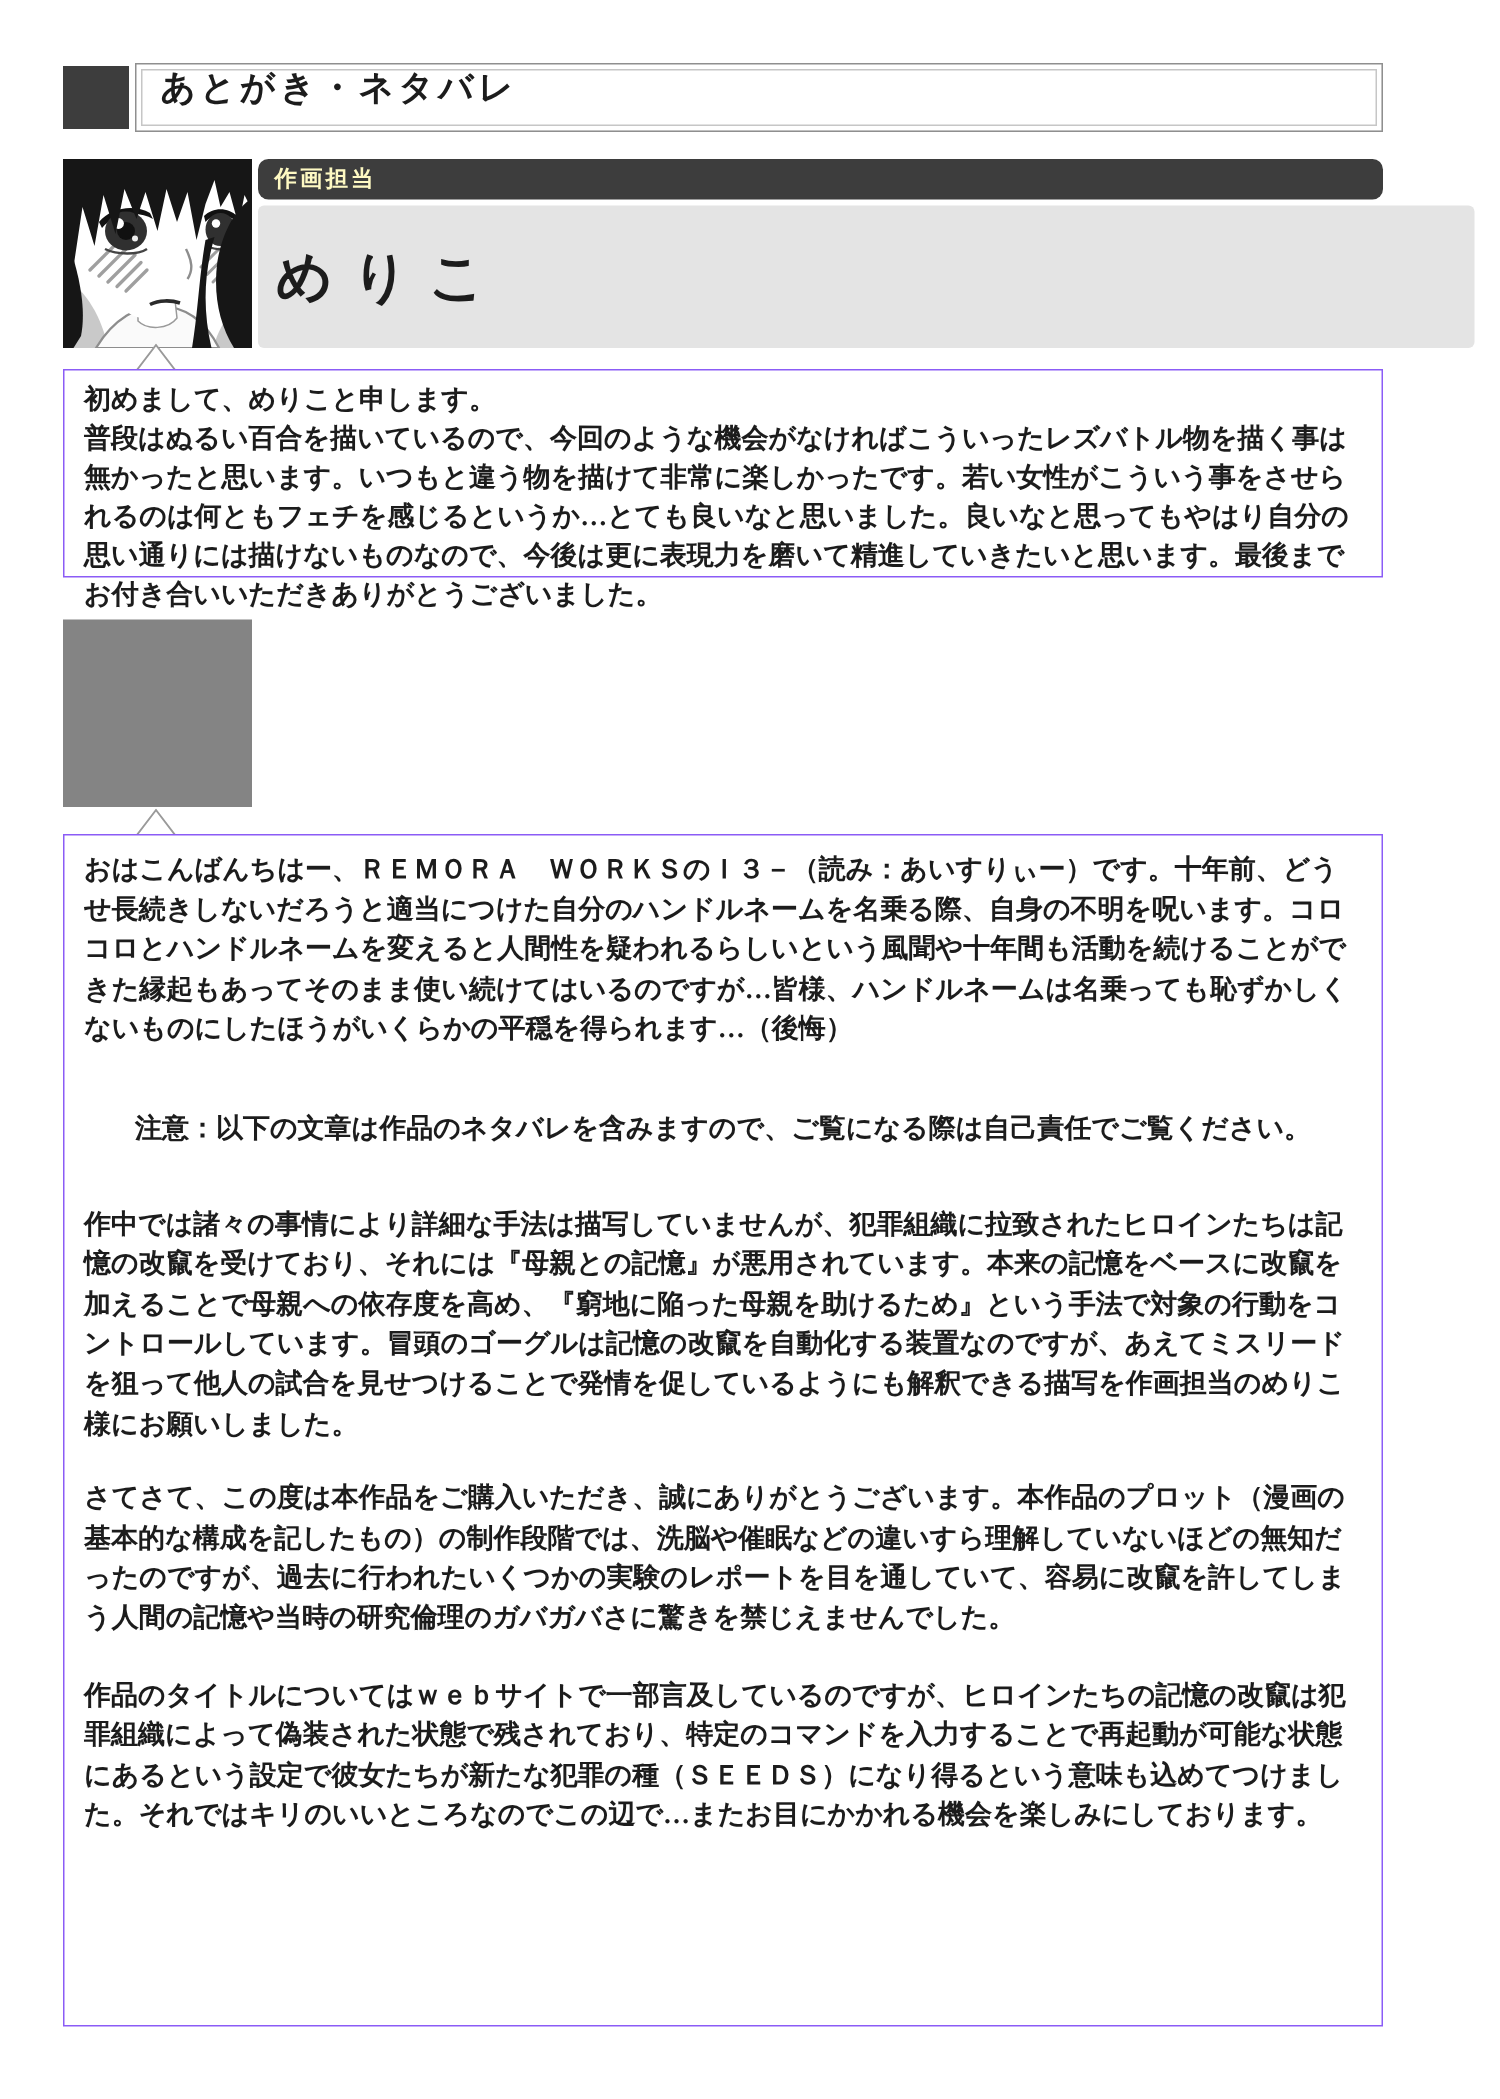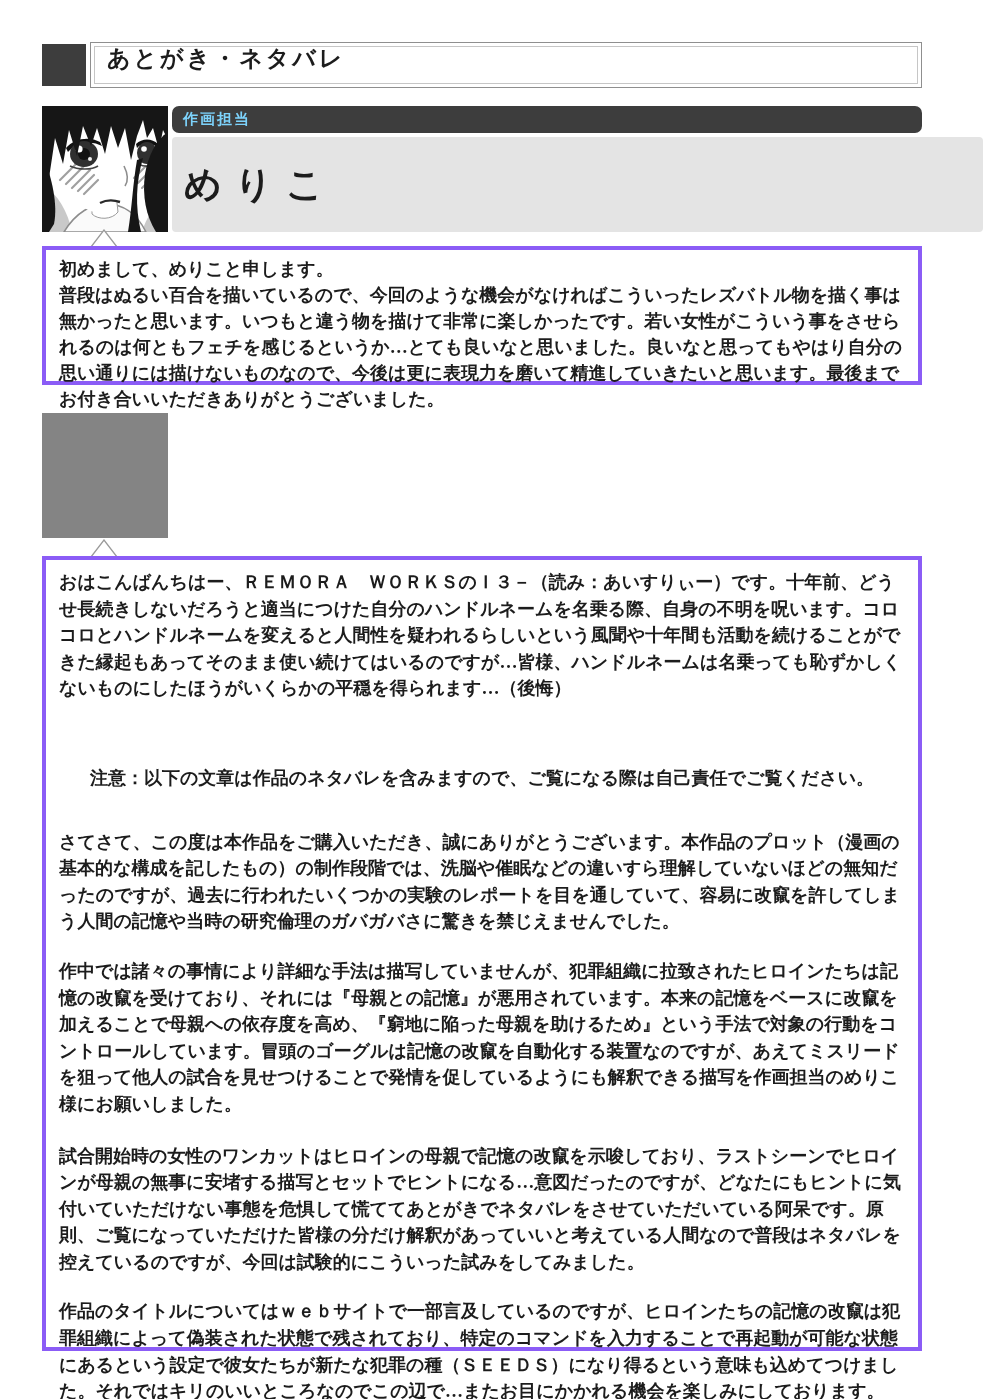--- a/index.html
+++ b/index.html
@@ -12,21 +12,21 @@
   .title-square { position:absolute; left:42px; top:44px; width:44px; height:42px; background:#3d3d3d; }
   .title-box {
     position:absolute; left:90px; top:42px; width:832px; height:46px; box-sizing:border-box;
     border:1px solid #8f8f8f; box-shadow: inset 0 0 0 3px #ffffff, inset 0 0 0 4px #c6c6c6;
     display:flex; align-items:flex-start; padding-left:16px;
     font-size:23px; letter-spacing:3px;
   }
   
   .role-bar {
     position:absolute; left:172px; width:750px; height:27px; box-sizing:border-box;
-    background:#3d3d3d; color:#7dd3fc; border-radius:7px;
+    background:#3d3d3d; color:#fef9c3; border-radius:7px;
     display:flex; align-items:center; padding-left:11px;
     font-size:15px; letter-spacing:2px;
   }
   #role1 { top:106px; } #role2 { top:413px; }
   
   .name-box {
     position:absolute; left:172px; width:811px; box-sizing:border-box;
     background:#e4e4e4; border-radius:4px;
     display:flex; align-items:center; padding-left:12px; overflow:hidden;
   }
@@ -39,28 +39,28 @@
   
   .avatar1 { position:absolute; left:42px; top:106px; width:126px; height:126px; }
   .avatar2 { position:absolute; left:42px; top:413px; width:126px; height:125px; background:#848484; }
   
   .tail { position:absolute; width:28px; height:18px; }
   #tail1 { left:90px; top:229px; }
   #tail2 { left:90px; top:539px; }
   
   .comment-box {
     position:absolute; left:42px; width:880px; box-sizing:border-box;
-    border:4px solid #8b5cf6; background:#ffffff;
+    border:1px solid #8b5cf6; background:#ffffff;
     font-size:18px;
   }
   #box1 { top:246px; height:139px; padding:6px 13px; line-height:26px; }
   #box1 p { margin:0; }
   #box2 { top:556px; height:795px; padding:9px 13px; line-height:26.6px; }
   #box2 p { margin:0; }
-  #box2 p:nth-of-type(1) { margin-bottom:63px; }
+  #box2 p:nth-of-type(1) { margin-bottom:40px; }
   #box2 p:nth-of-type(2) { margin-bottom:37px;text-align:center; }
   #box2 p:nth-of-type(3) { margin-bottom:23px; }
   #box2 p:nth-of-type(4) { margin-bottom:25px; }
   #box2 p:nth-of-type(5) { margin-bottom:23px; }
 </style>
 </head>
 <body>
 
 <div class="page">
 
@@ -122,19 +122,18 @@
     <p>普段はぬるい百合を描いているので、今回のような機会がなければこういったレズバトル物を描く事は無かったと思います。いつもと違う物を描けて非常に楽しかったです。若い女性がこういう事をさせられるのは何ともフェチを感じるというか…とても良いなと思いました。良いなと思ってもやはり自分の思い通りには描けないものなので、今後は更に表現力を磨いて精進していきたいと思います。最後までお付き合いいただきありがとうございました。</p>
   </div>
 
   <div class="avatar2"></div>
   <svg class="tail" id="tail2" viewBox="0 0 28 18">
     <path d="M1,18 L14,1 L27,18" fill="#ffffff" stroke="#9a9a9a" stroke-width="1.3"></path>
   </svg>
   <div class="comment-box" id="box2">
     <p>おはこんばんちはー、ＲＥＭＯＲＡ　ＷＯＲＫＳのＩ３－（読み：あいすりぃー）です。十年前、どうせ長続きしないだろうと適当につけた自分のハンドルネームを名乗る際、自身の不明を呪います。コロコロとハンドルネームを変えると人間性を疑われるらしいという風聞や十年間も活動を続けることができた縁起もあってそのまま使い続けてはいるのですが…皆様、ハンドルネームは名乗っても恥ずかしくないものにしたほうがいくらかの平穏を得られます…（後悔）</p>
     <p>注意：以下の文章は作品のネタバレを含みますので、ご覧になる際は自己責任でご覧ください。</p>
+    <p>作中では諸々の事情により詳細な手法は描写していませんが、犯罪組織に拉致されたヒロインたちは記憶の改竄を受けており、それには『母親との記憶』が悪用されています。本来の記憶をベースに改竄を加えることで母親への依存度を高め、『窮地に陥った母親を助けるため』という手法で対象の行動をコントロールしています。冒頭のゴーグルは記憶の改竄を自動化する装置なのですが、あえてミスリードを狙って他人の試合を見せつけることで発情を促しているようにも解釈できる描写を作画担当のめりこ様にお願いしました。</p>
     <p>さてさて、この度は本作品をご購入いただき、誠にありがとうございます。本作品のプロット（漫画の基本的な構成を記したもの）の制作段階では、洗脳や催眠などの違いすら理解していないほどの無知だったのですが、過去に行われたいくつかの実験のレポートを目を通していて、容易に改竄を許してしまう人間の記憶や当時の研究倫理のガバガバさに驚きを禁じえませんでした。</p>
-    <p>作中では諸々の事情により詳細な手法は描写していませんが、犯罪組織に拉致されたヒロインたちは記憶の改竄を受けており、それには『母親との記憶』が悪用されています。本来の記憶をベースに改竄を加えることで母親への依存度を高め、『窮地に陥った母親を助けるため』という手法で対象の行動をコントロールしています。冒頭のゴーグルは記憶の改竄を自動化する装置なのですが、あえてミスリードを狙って他人の試合を見せつけることで発情を促しているようにも解釈できる描写を作画担当のめりこ様にお願いしました。</p>
-    <p>試合開始時の女性のワンカットはヒロインの母親で記憶の改竄を示唆しており、ラストシーンでヒロインが母親の無事に安堵する描写とセットでヒントになる…意図だったのですが、どなたにもヒントに気付いていただけない事態を危惧して慌ててあとがきでネタバレをさせていただいている阿呆です。原則、ご覧になっていただけた皆様の分だけ解釈があっていいと考えている人間なので普段はネタバレを控えているのですが、今回は試験的にこういった試みをしてみました。</p>
     <p>作品のタイトルについてはｗｅｂサイトで一部言及しているのですが、ヒロインたちの記憶の改竄は犯罪組織によって偽装された状態で残されており、特定のコマンドを入力することで再起動が可能な状態にあるという設定で彼女たちが新たな犯罪の種（ＳＥＥＤＳ）になり得るという意味も込めてつけました。それではキリのいいところなのでこの辺で…またお目にかかれる機会を楽しみにしております。</p>
   </div>
 
 </div>
 
 </body></html>

